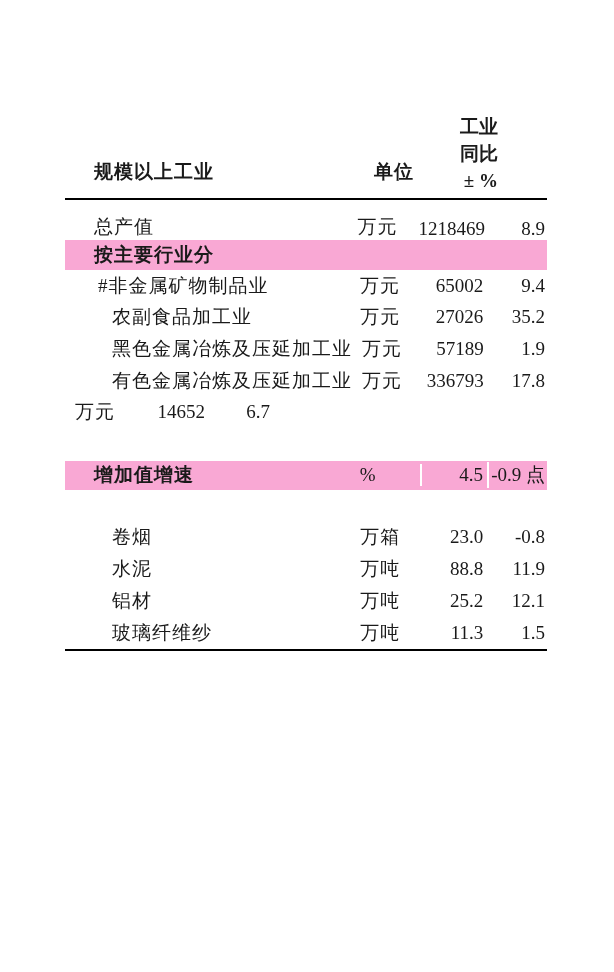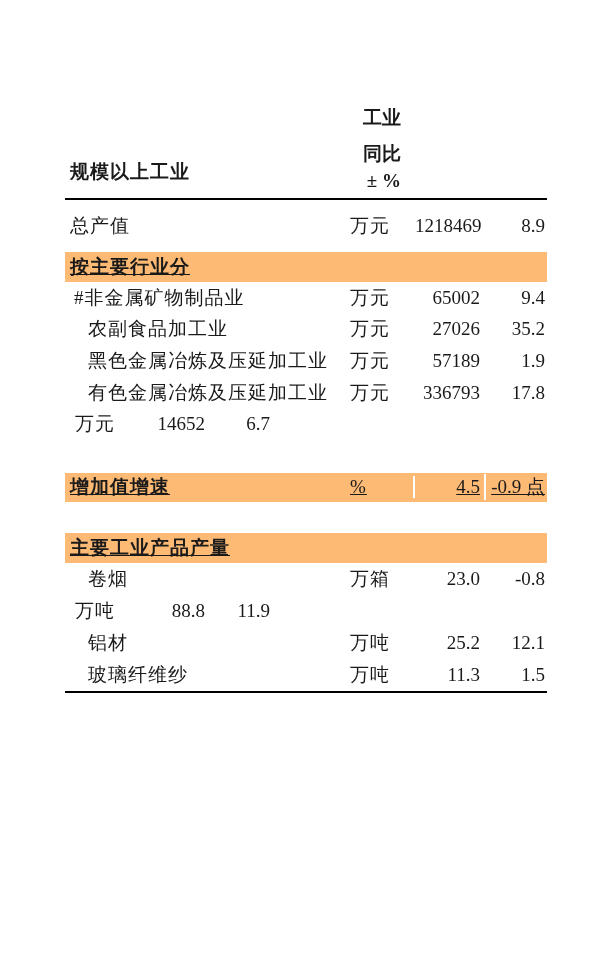--- a/index.html
+++ b/index.html
@@ -17,64 +17,65 @@
     font-size: 19px;
   }
 
   .row { display: flex; align-items: center; }
   .c1 { width: 275px; }
   .c2 { width: 73px; }
   .c3 { width: 71px; }
   .c4 { width: 63px; }
   .c3, .c4 { border-left: 2px solid transparent; }
 
-  .name { padding-left: 5px; letter-spacing: 1px; white-space: nowrap; }
+  .name { padding-left: 5px; letter-spacing: 1px; white-space: nowrap; margin-left: 24px; }
   .indent { padding-left: 23px; }
   .indent-hash { padding-left: 9px; font-family: Liberation Serif, serif; }
   .unit { padding-left: 10px; letter-spacing: 1px; white-space: nowrap; }
   .num { text-align: right; padding-right: 4px; white-space: nowrap; }
   .c4.num { padding-right: 2px; }
   .bold { font-weight: bold; }
 
   
   .header-row {
     display: flex; align-items: flex-end;
     height: 95px;
     border-bottom: 2px solid #000000;
   }
   .header-row .c1, .header-row .c2, .header-row .c3 { padding-bottom: 13px; }
   .hc4 {
     display: flex; flex-direction: column; justify-content: flex-end;
     align-self: stretch; text-align: right; padding-bottom: 4px;
   }
   .hc4 .hline { line-height: 27px; padding-right: 2px; white-space: nowrap; }
-  .hc4 .hline.first { margin-bottom: 9px; }
+  .hc4 .hline.first { }
 
   
-  .r40 { height: 52px; }
+  .r40 { height: 40px; align-items: flex-end; }
   .r31 { height: 31.6px; }
   .r32 { height: 32px; }
-  .band  { background: #fdba74; text-decoration: underline; }
+  .band  { background: #f9a8d4; }
   .band .c3, .band .c4 { border-left-color: #ffffff; }
   .band1 { height: 30px; }
   .band2 { height: 29px; }
   .band3 { height: 30px; }
   .sp33 { height: 33px; }
   .sp31 { height: 31px; }
 
   .tbl-end { border-bottom: 2px solid #000000; }
 </style>
 </head>
 <body>
 
 <div class="sheet">
   <div class="tbl tbl-end">
 
     <div class="row header-row bold">
       <div class="c1 name">规模以上工业</div>
+      <div class="c2 unit">单位</div>
       <div class="c4 hc4">
         <div class="hline first">工业</div>
         <div class="hline">同比</div>
         <div class="hline">± %</div>
       </div>
     </div>
 
     <div class="row r40">
       <div class="c1 name">总产值</div>
       <div class="c2 unit">万元</div>
@@ -127,35 +128,30 @@
 
     <div class="row band band2">
       <div class="c1 name bold">增加值增速</div>
       <div class="c2 unit">%</div>
       <div class="c3 num">4.5</div>
       <div class="c4 num">-0.9 点</div>
     </div>
 
     <div class="sp31"></div>
 
-    <div class="row band band3">
-      <div class="c1 name bold">主要工业产品产量</div>
-      <div class="c2"></div>
-      <div class="c3"></div>
-      <div class="c4"></div>
-    </div>
 
     <div class="row r32">
       <div class="c1 name indent">卷烟</div>
       <div class="c2 unit">万箱</div>
       <div class="c3 num">23.0</div>
       <div class="c4 num">-0.8</div>
     </div>
 
     <div class="row r32">
+      <div class="c1 name indent">水泥</div>
       <div class="c2 unit">万吨</div>
       <div class="c3 num">88.8</div>
       <div class="c4 num">11.9</div>
     </div>
 
     <div class="row r32">
       <div class="c1 name indent">铝材</div>
       <div class="c2 unit">万吨</div>
       <div class="c3 num">25.2</div>
       <div class="c4 num">12.1</div>

